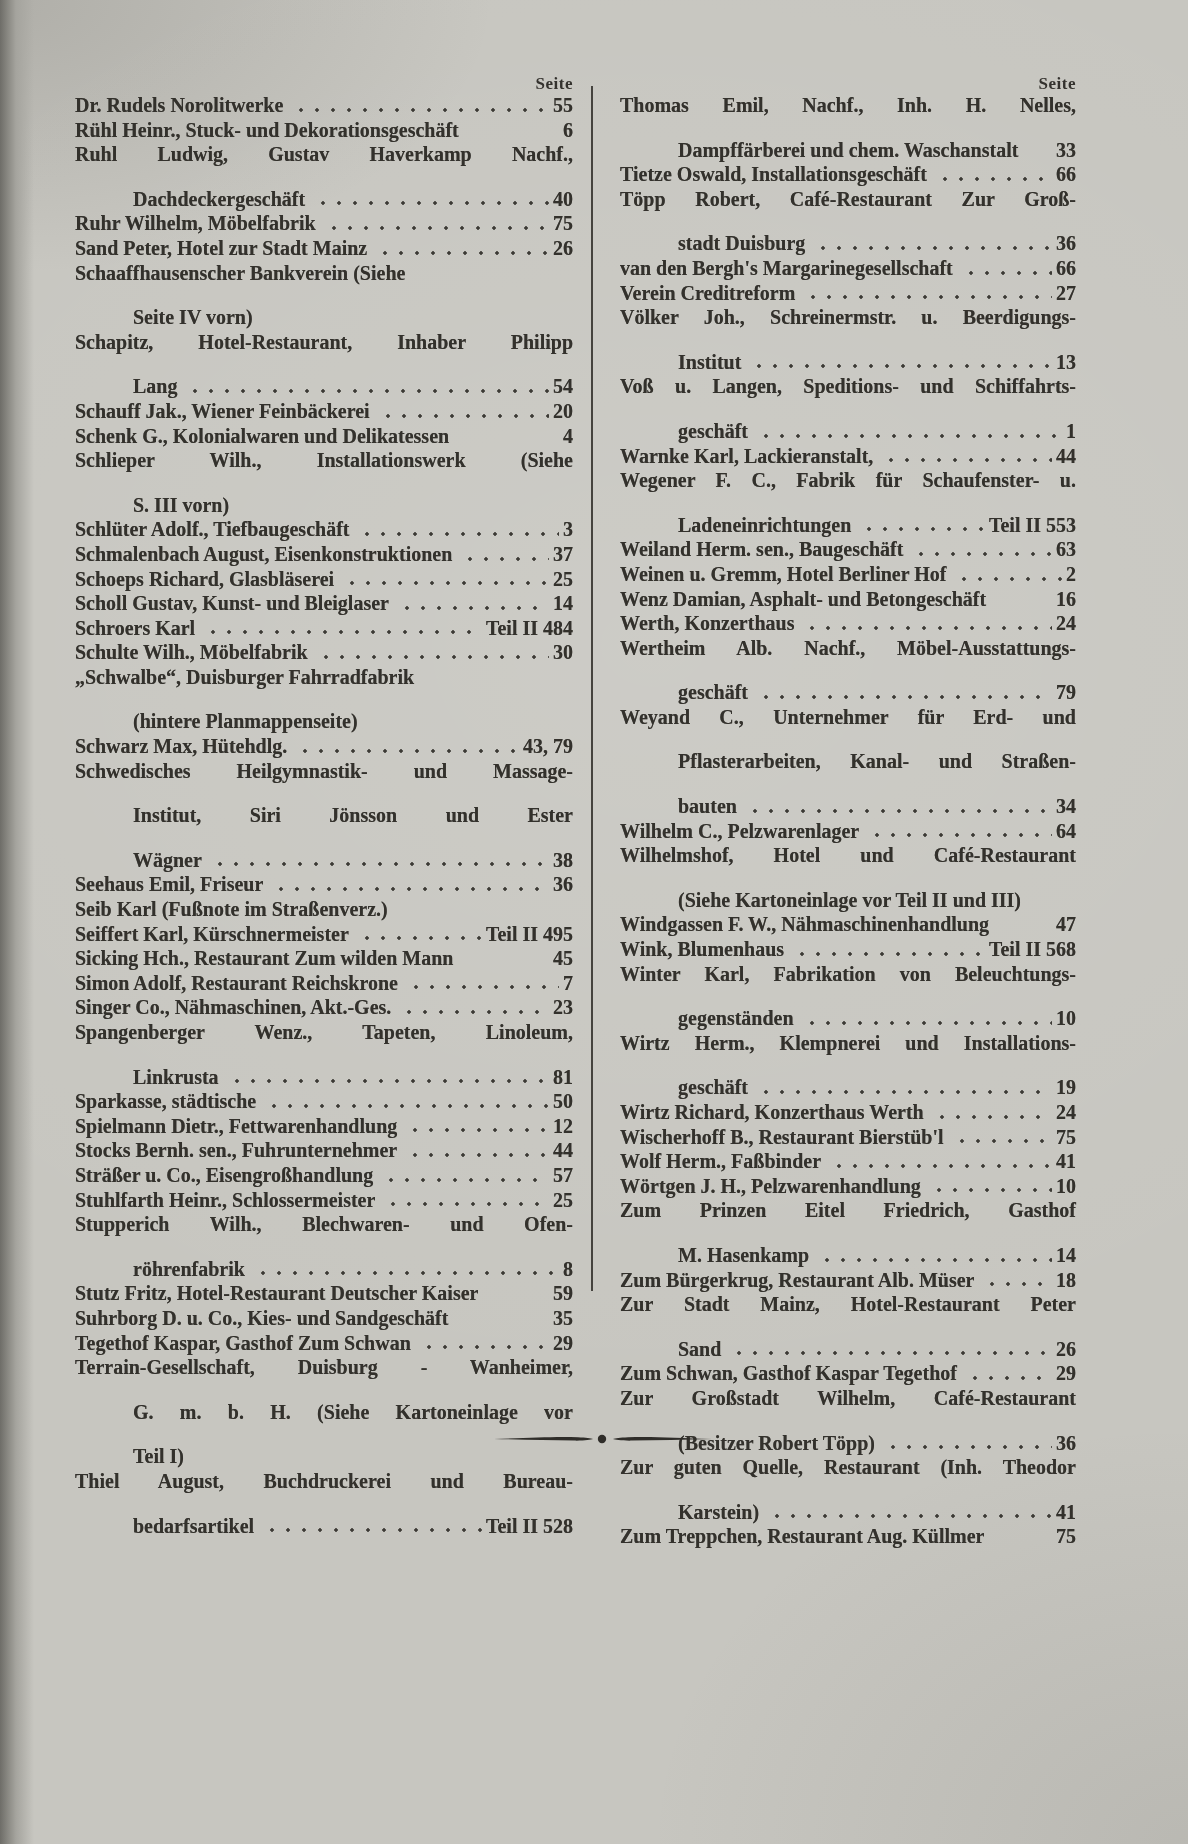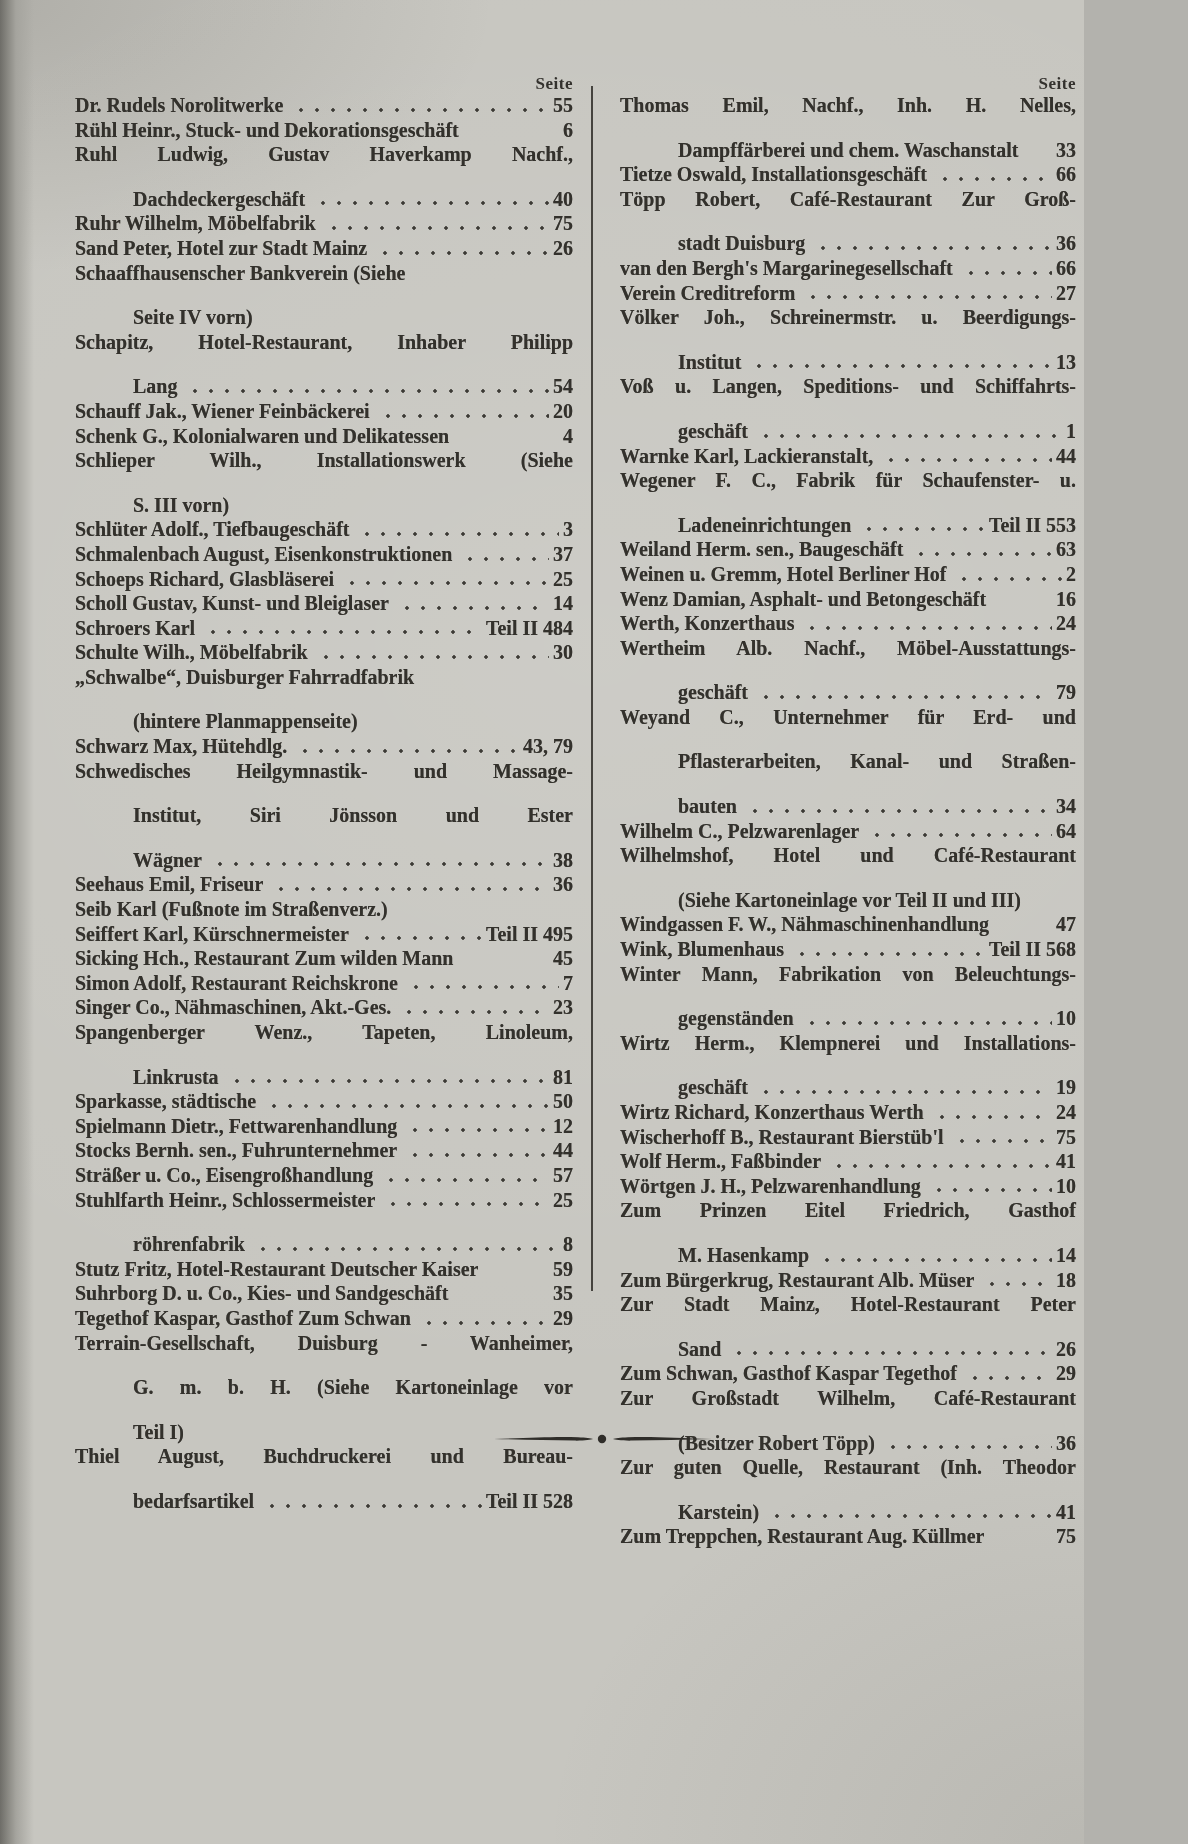--- a/index.html
+++ b/index.html
@@ -3,21 +3,21 @@
 <meta charset="utf-8">
 <style>
   html,body{margin:0;padding:0;}
   body{
     width:1188px;height:1844px;
     background:#b3b2ad;
     font-family:"Liberation Serif","DejaVu Serif",serif;
     overflow:hidden;
   }
   .page{
-    position:relative;width:1084px;height:1844px;
+    position:relative;width:1188px;height:1844px;
     background:
       radial-gradient(ellipse 1400px 1100px at 55% 35%, rgba(255,255,255,0.10), rgba(0,0,0,0) 70%),
       radial-gradient(ellipse 900px 700px at 100% 100%, rgba(90,88,82,0.12), rgba(0,0,0,0) 60%),
       radial-gradient(ellipse 900px 500px at 0% 0%, rgba(70,68,62,0.18), rgba(0,0,0,0) 55%),
       #c7c6c0;
     color:#2e2c28;
   }
   .edge-shadow{
     position:absolute;left:0;top:0;width:34px;height:1844px;
     background:linear-gradient(90deg,#6e6d68 0,#8a8983 8px,#a5a49e 16px,rgba(165,164,158,0) 34px);
@@ -234,20 +234,23 @@
       <div class="line">
         <span class="t">Sträßer u. Co., Eisengroßhandlung</span>
         <span class="dots"></span>
         <span class="pg">57</span>
       </div>
       <div class="line">
         <span class="t">Stuhlfarth Heinr., Schlossermeister</span>
         <span class="dots"></span>
         <span class="pg">25</span>
       </div>
+      <div class="line just">
+        <span class="t">Stupperich Wilh., Blechwaren- und Ofen-</span>
+      </div>
       <div class="line ind">
         <span class="t">röhrenfabrik</span>
         <span class="dots"></span>
         <span class="pg">8</span>
       </div>
       <div class="line">
         <span class="t">Stutz Fritz, Hotel-Restaurant Deutscher Kaiser</span>
         <span class="pg ml">59</span>
       </div>
       <div class="line">
@@ -389,21 +392,21 @@
       <div class="line">
         <span class="t">Windgassen F. W., Nähmaschinenhandlung</span>
         <span class="pg ml">47</span>
       </div>
       <div class="line">
         <span class="t">Wink, Blumenhaus</span>
         <span class="dots"></span>
         <span class="pg">Teil II 568</span>
       </div>
       <div class="line just">
-        <span class="t">Winter Mann, Fabrikation von Beleuchtungs-</span>
+        <span class="t">Winter Karl, Fabrikation von Beleuchtungs-</span>
       </div>
       <div class="line ind">
         <span class="t">gegenständen</span>
         <span class="dots"></span>
         <span class="pg">10</span>
       </div>
       <div class="line just">
         <span class="t">Wirtz Herm., Klempnerei und Installations-</span>
       </div>
       <div class="line ind">

